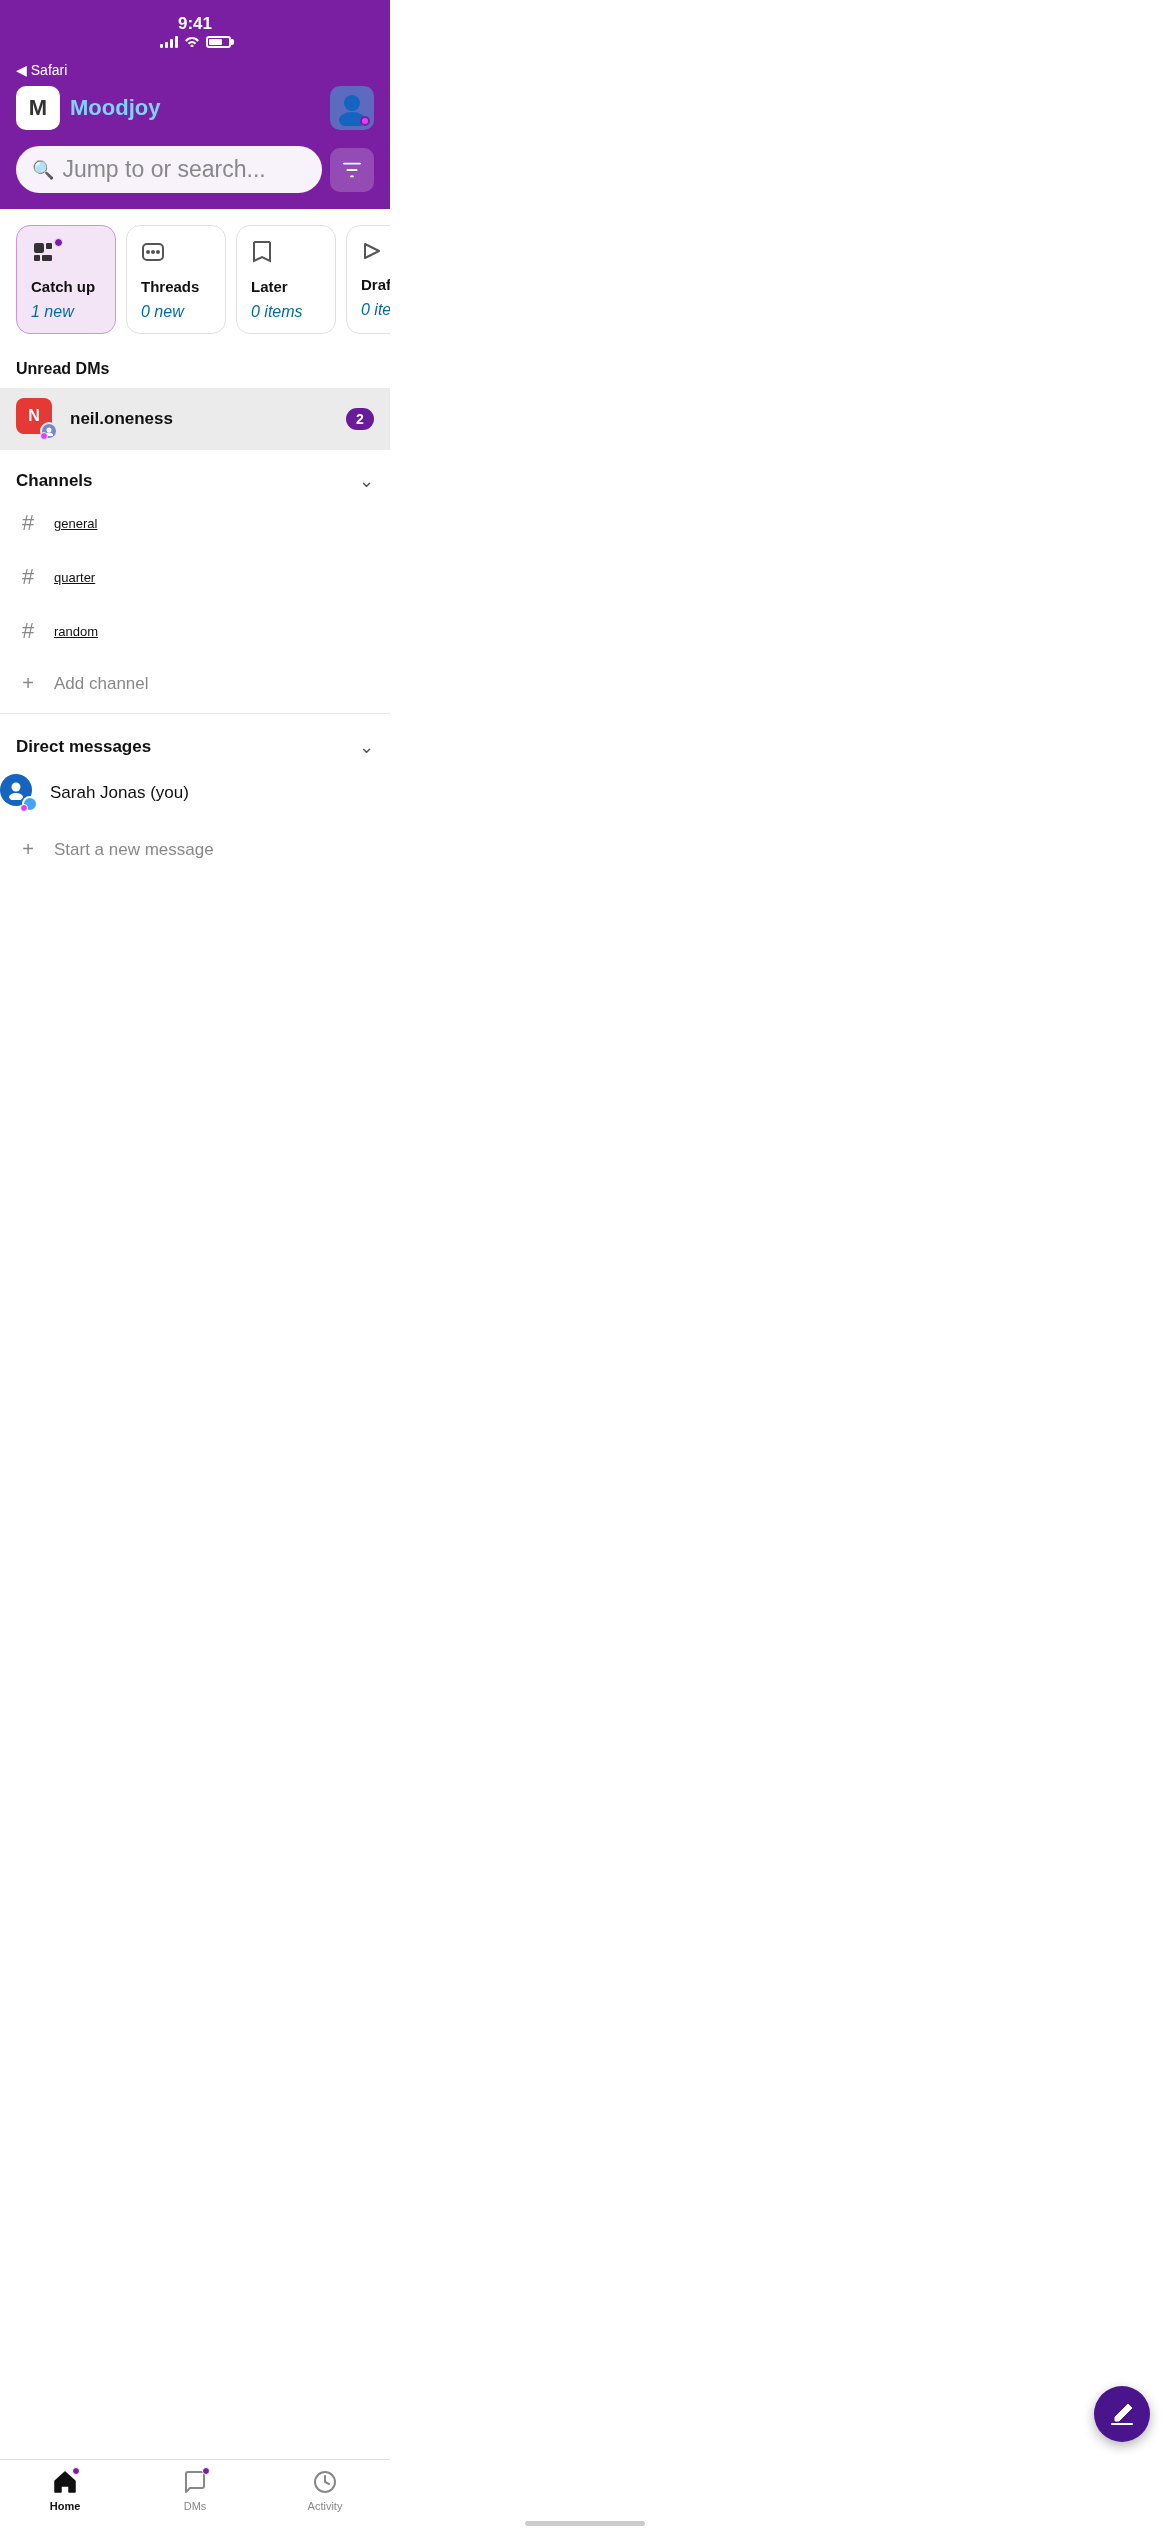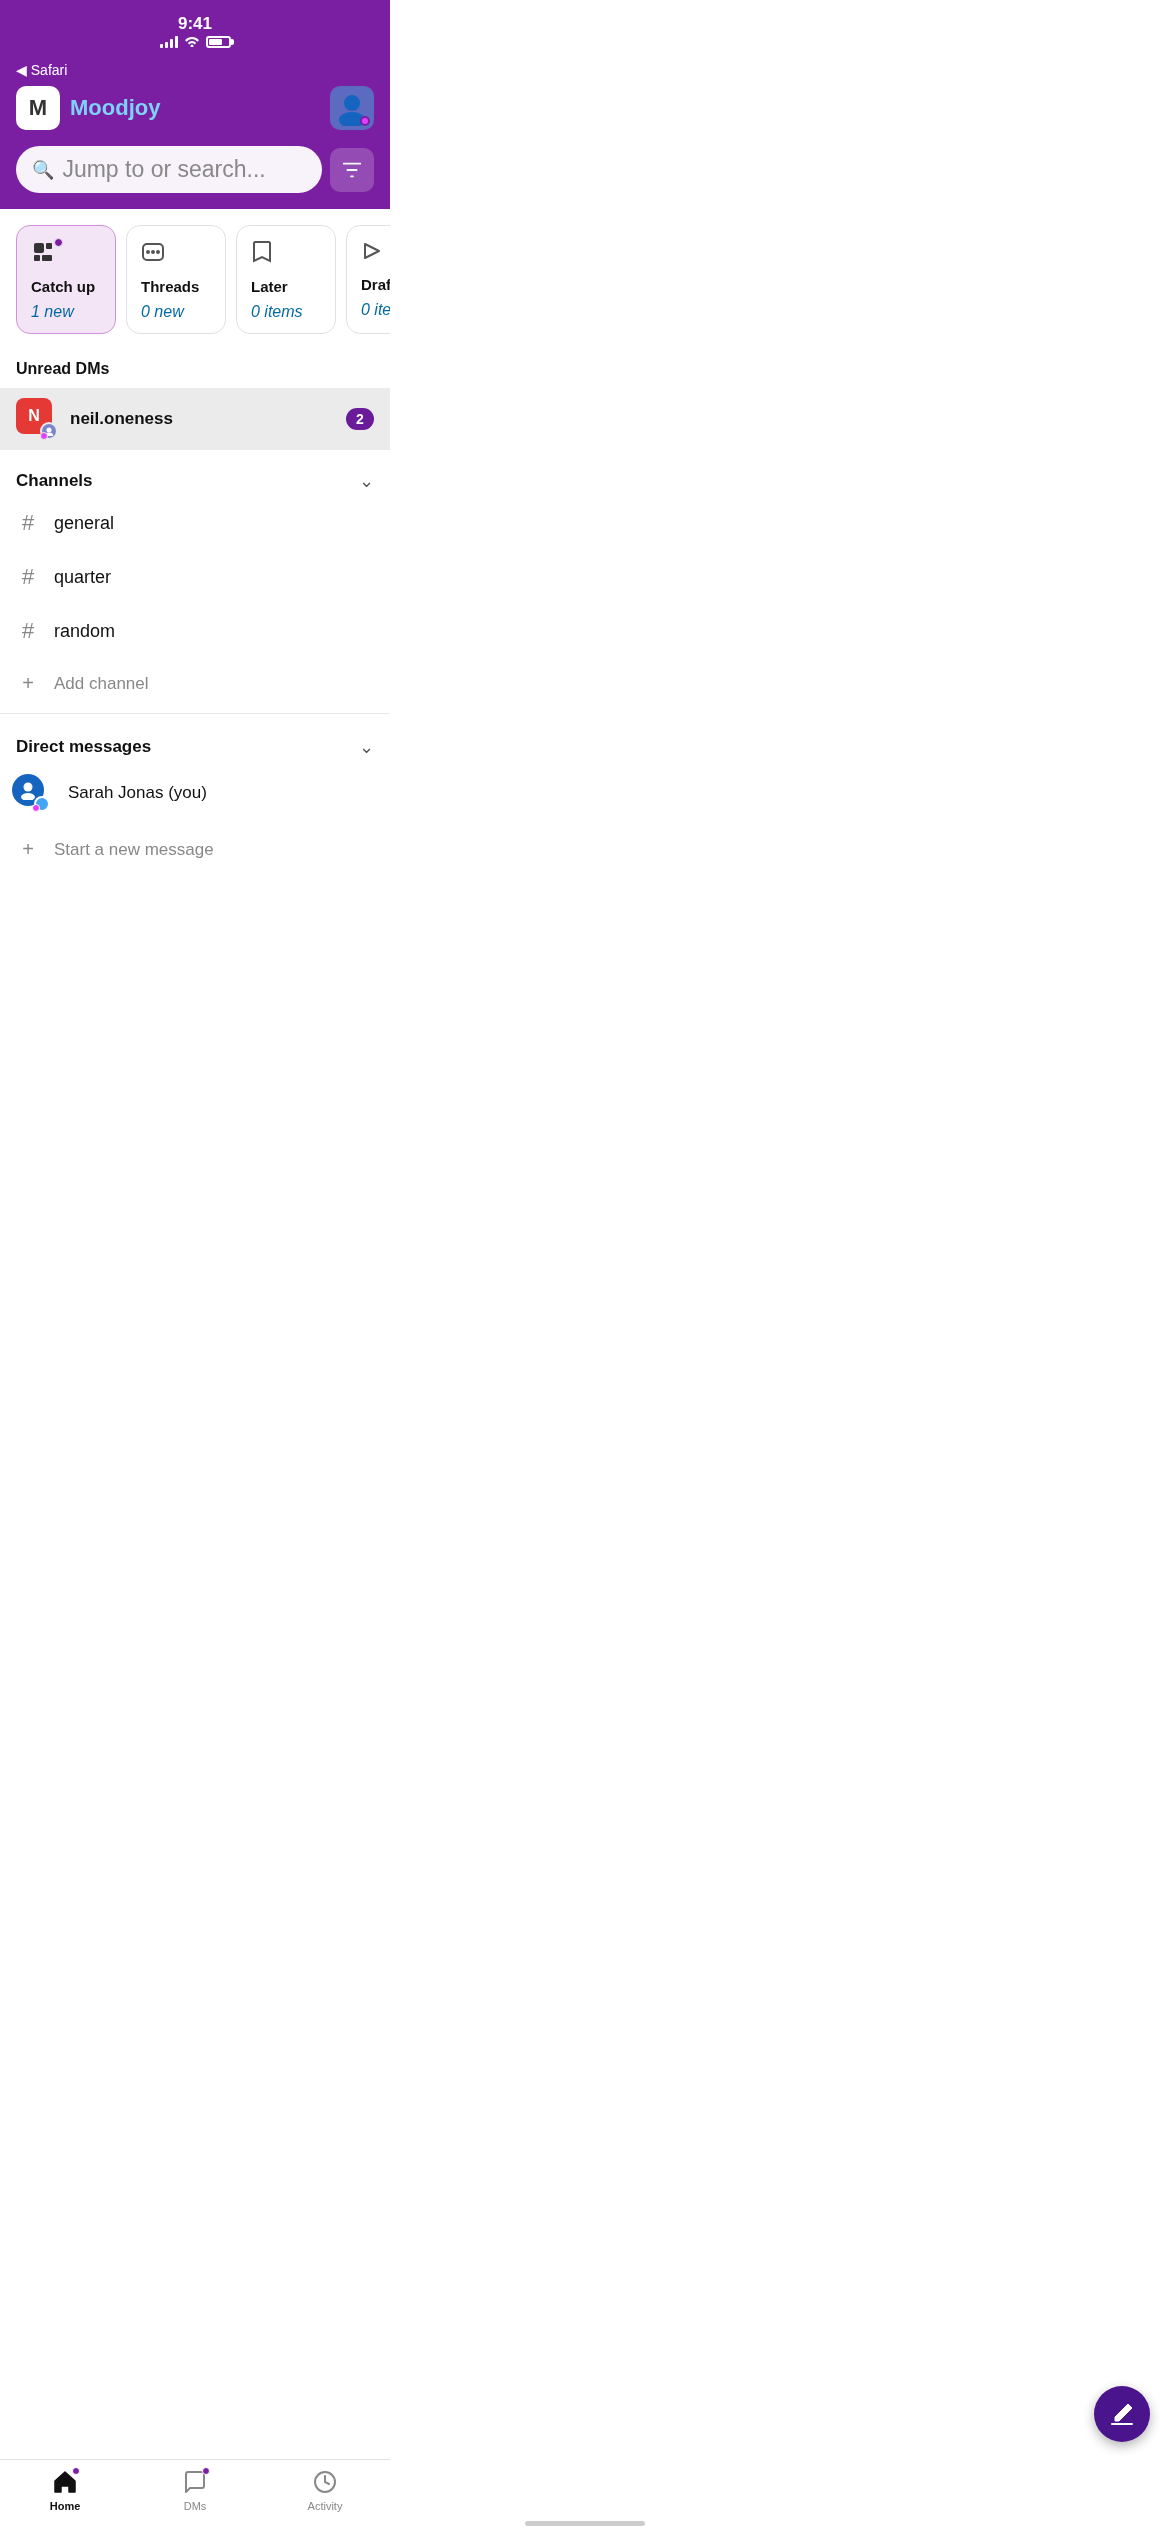--- a/index.html
+++ b/index.html
@@ -325,22 +325,23 @@
       gap: 14px;
     }
     .hash-icon {
       color: #888;
       font-size: 22px;
       font-weight: 300;
       width: 24px;
       text-align: center;
     }
     .channel-name {
-      font-size: 18px;
+      font-size: 13px;
       color: #111;
+      text-decoration: underline;
     }
 
     .add-item {
       display: flex;
       align-items: center;
       padding: 14px 16px;
       gap: 14px;
     }
     .plus-icon {
       color: #888;
@@ -363,22 +364,22 @@
     .dm-section-header {
       display: flex;
       align-items: center;
       justify-content: space-between;
       padding: 18px 16px 4px;
     }
 
     .dm-list-item {
       display: flex;
       align-items: center;
-      padding: 12px 12px;
-      gap: 18px;
+      padding: 12px 0;
+      gap: 12px;
     }
     .dm-user-avatar {
       width: 38px;
       height: 38px;
       position: relative;
     }
     .dm-user-circle {
       width: 32px;
       height: 32px;
       background: #1565C0;

